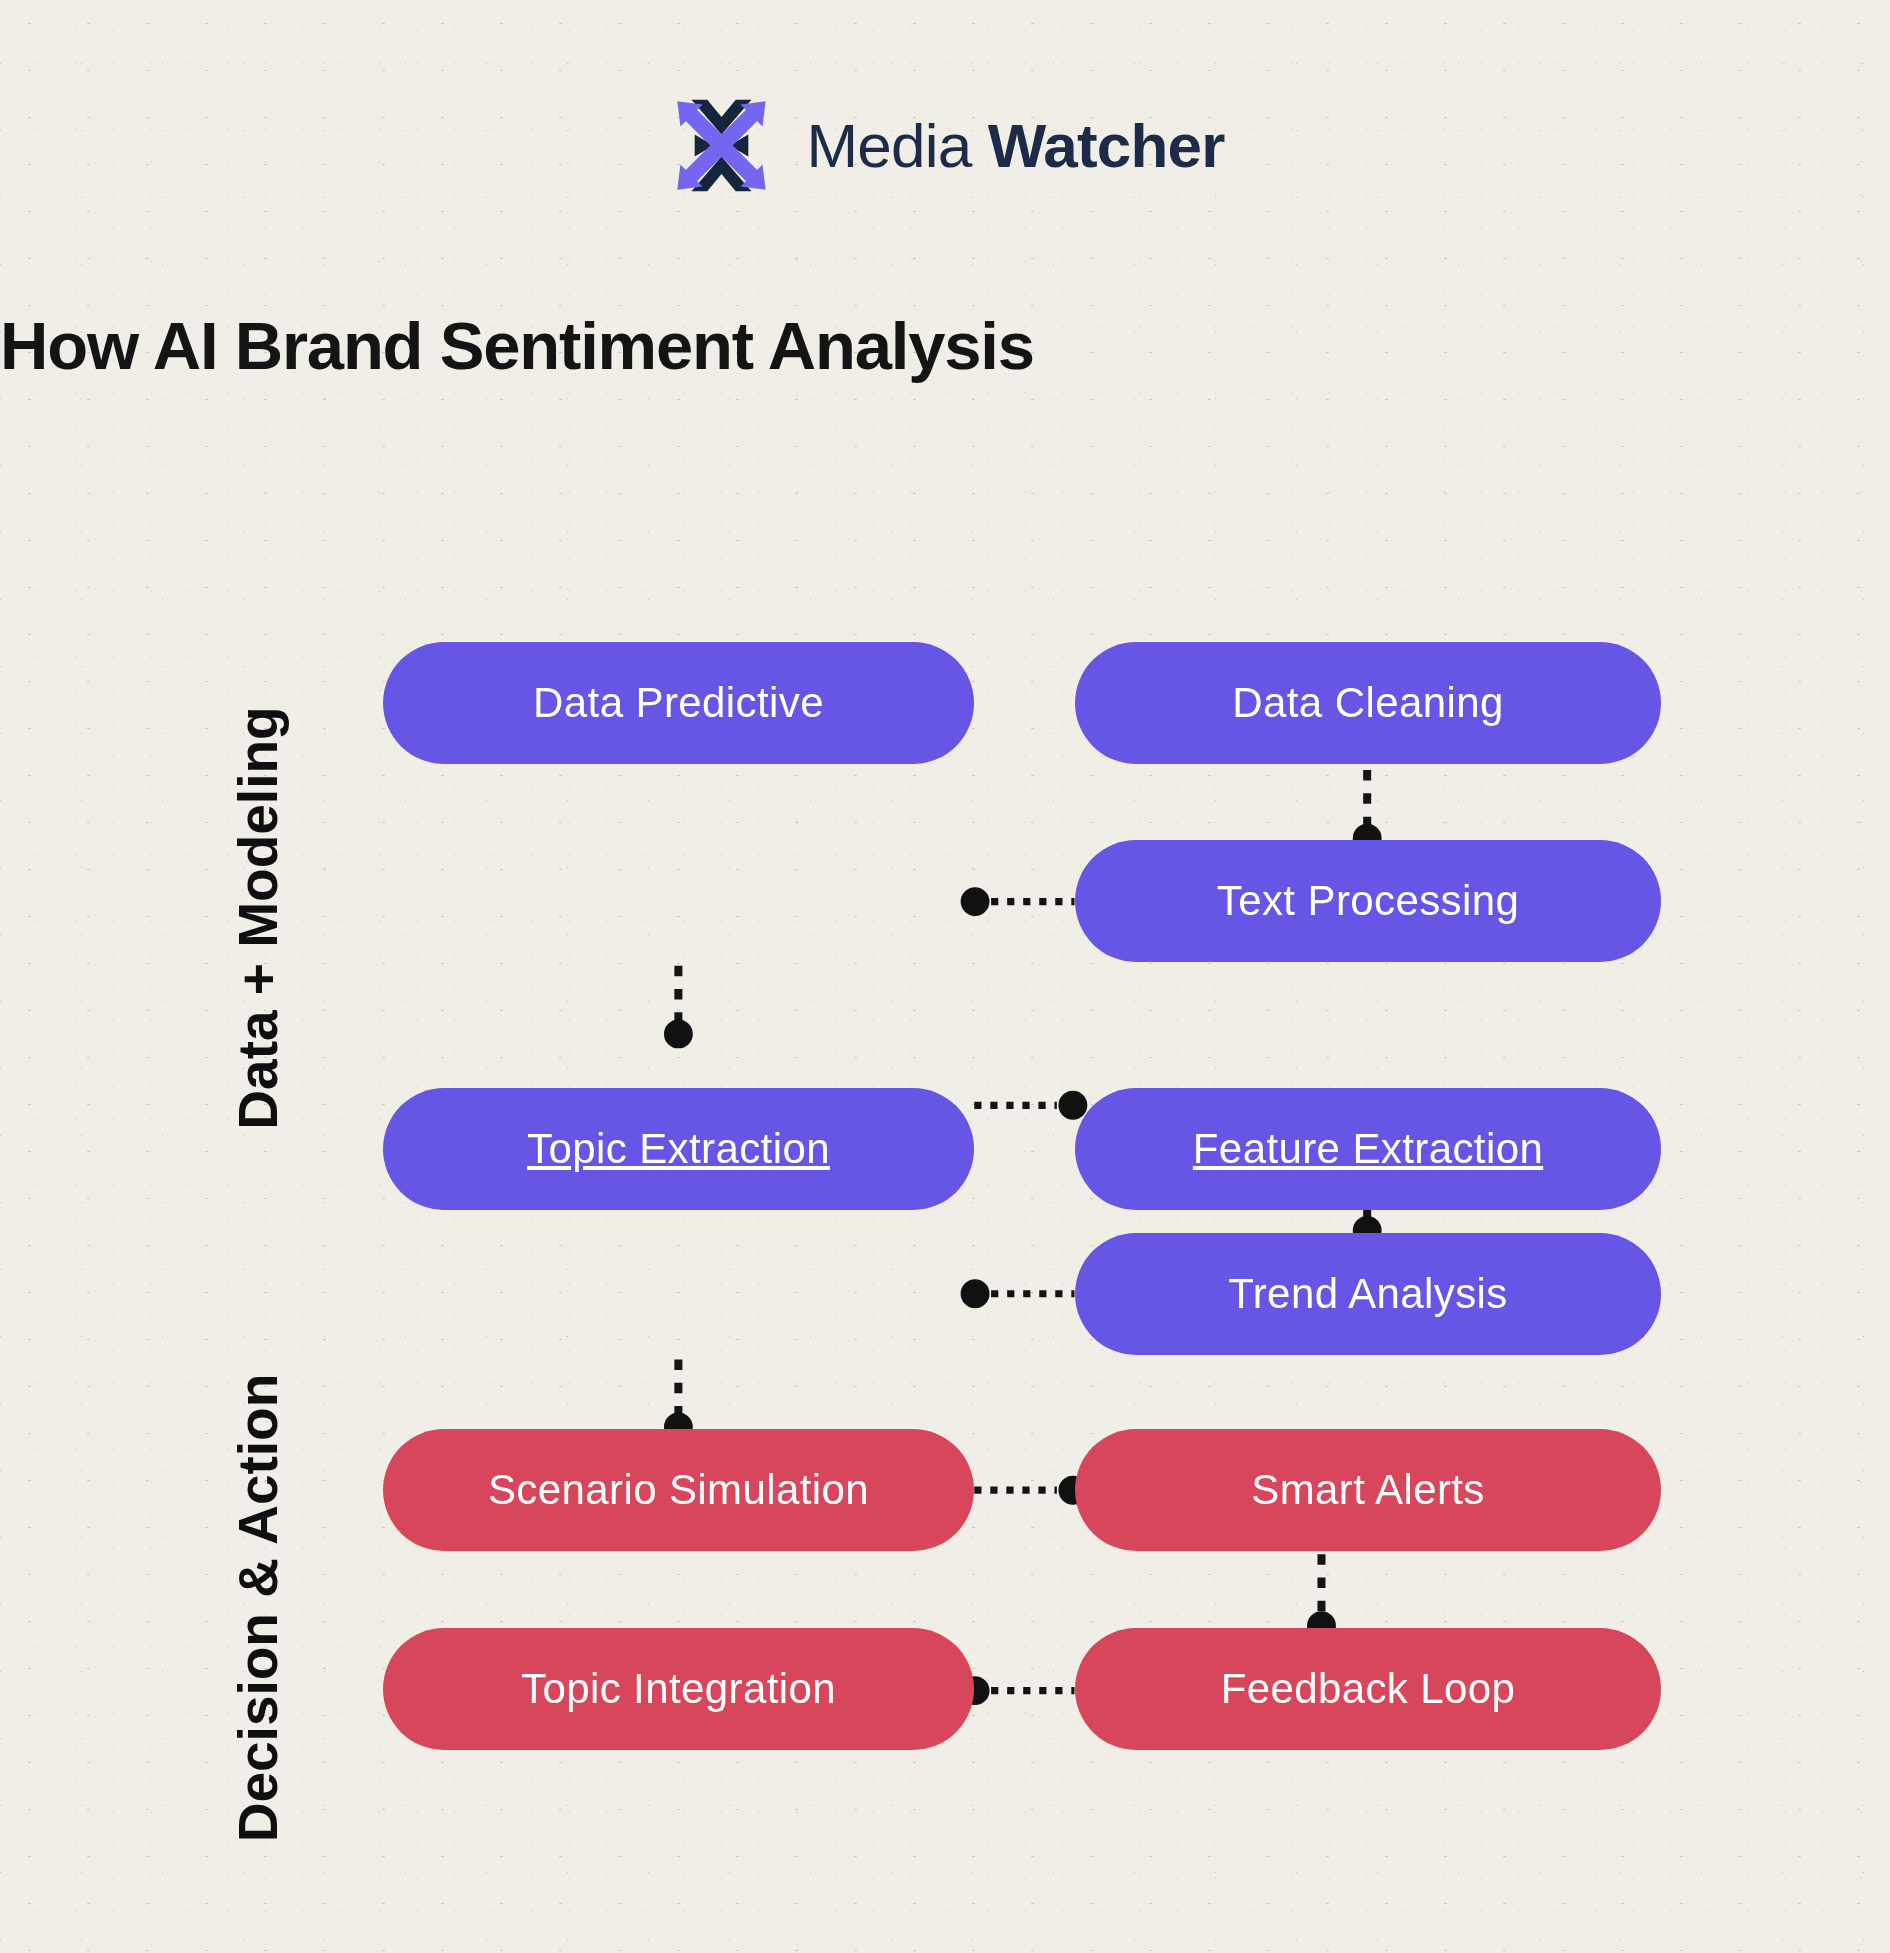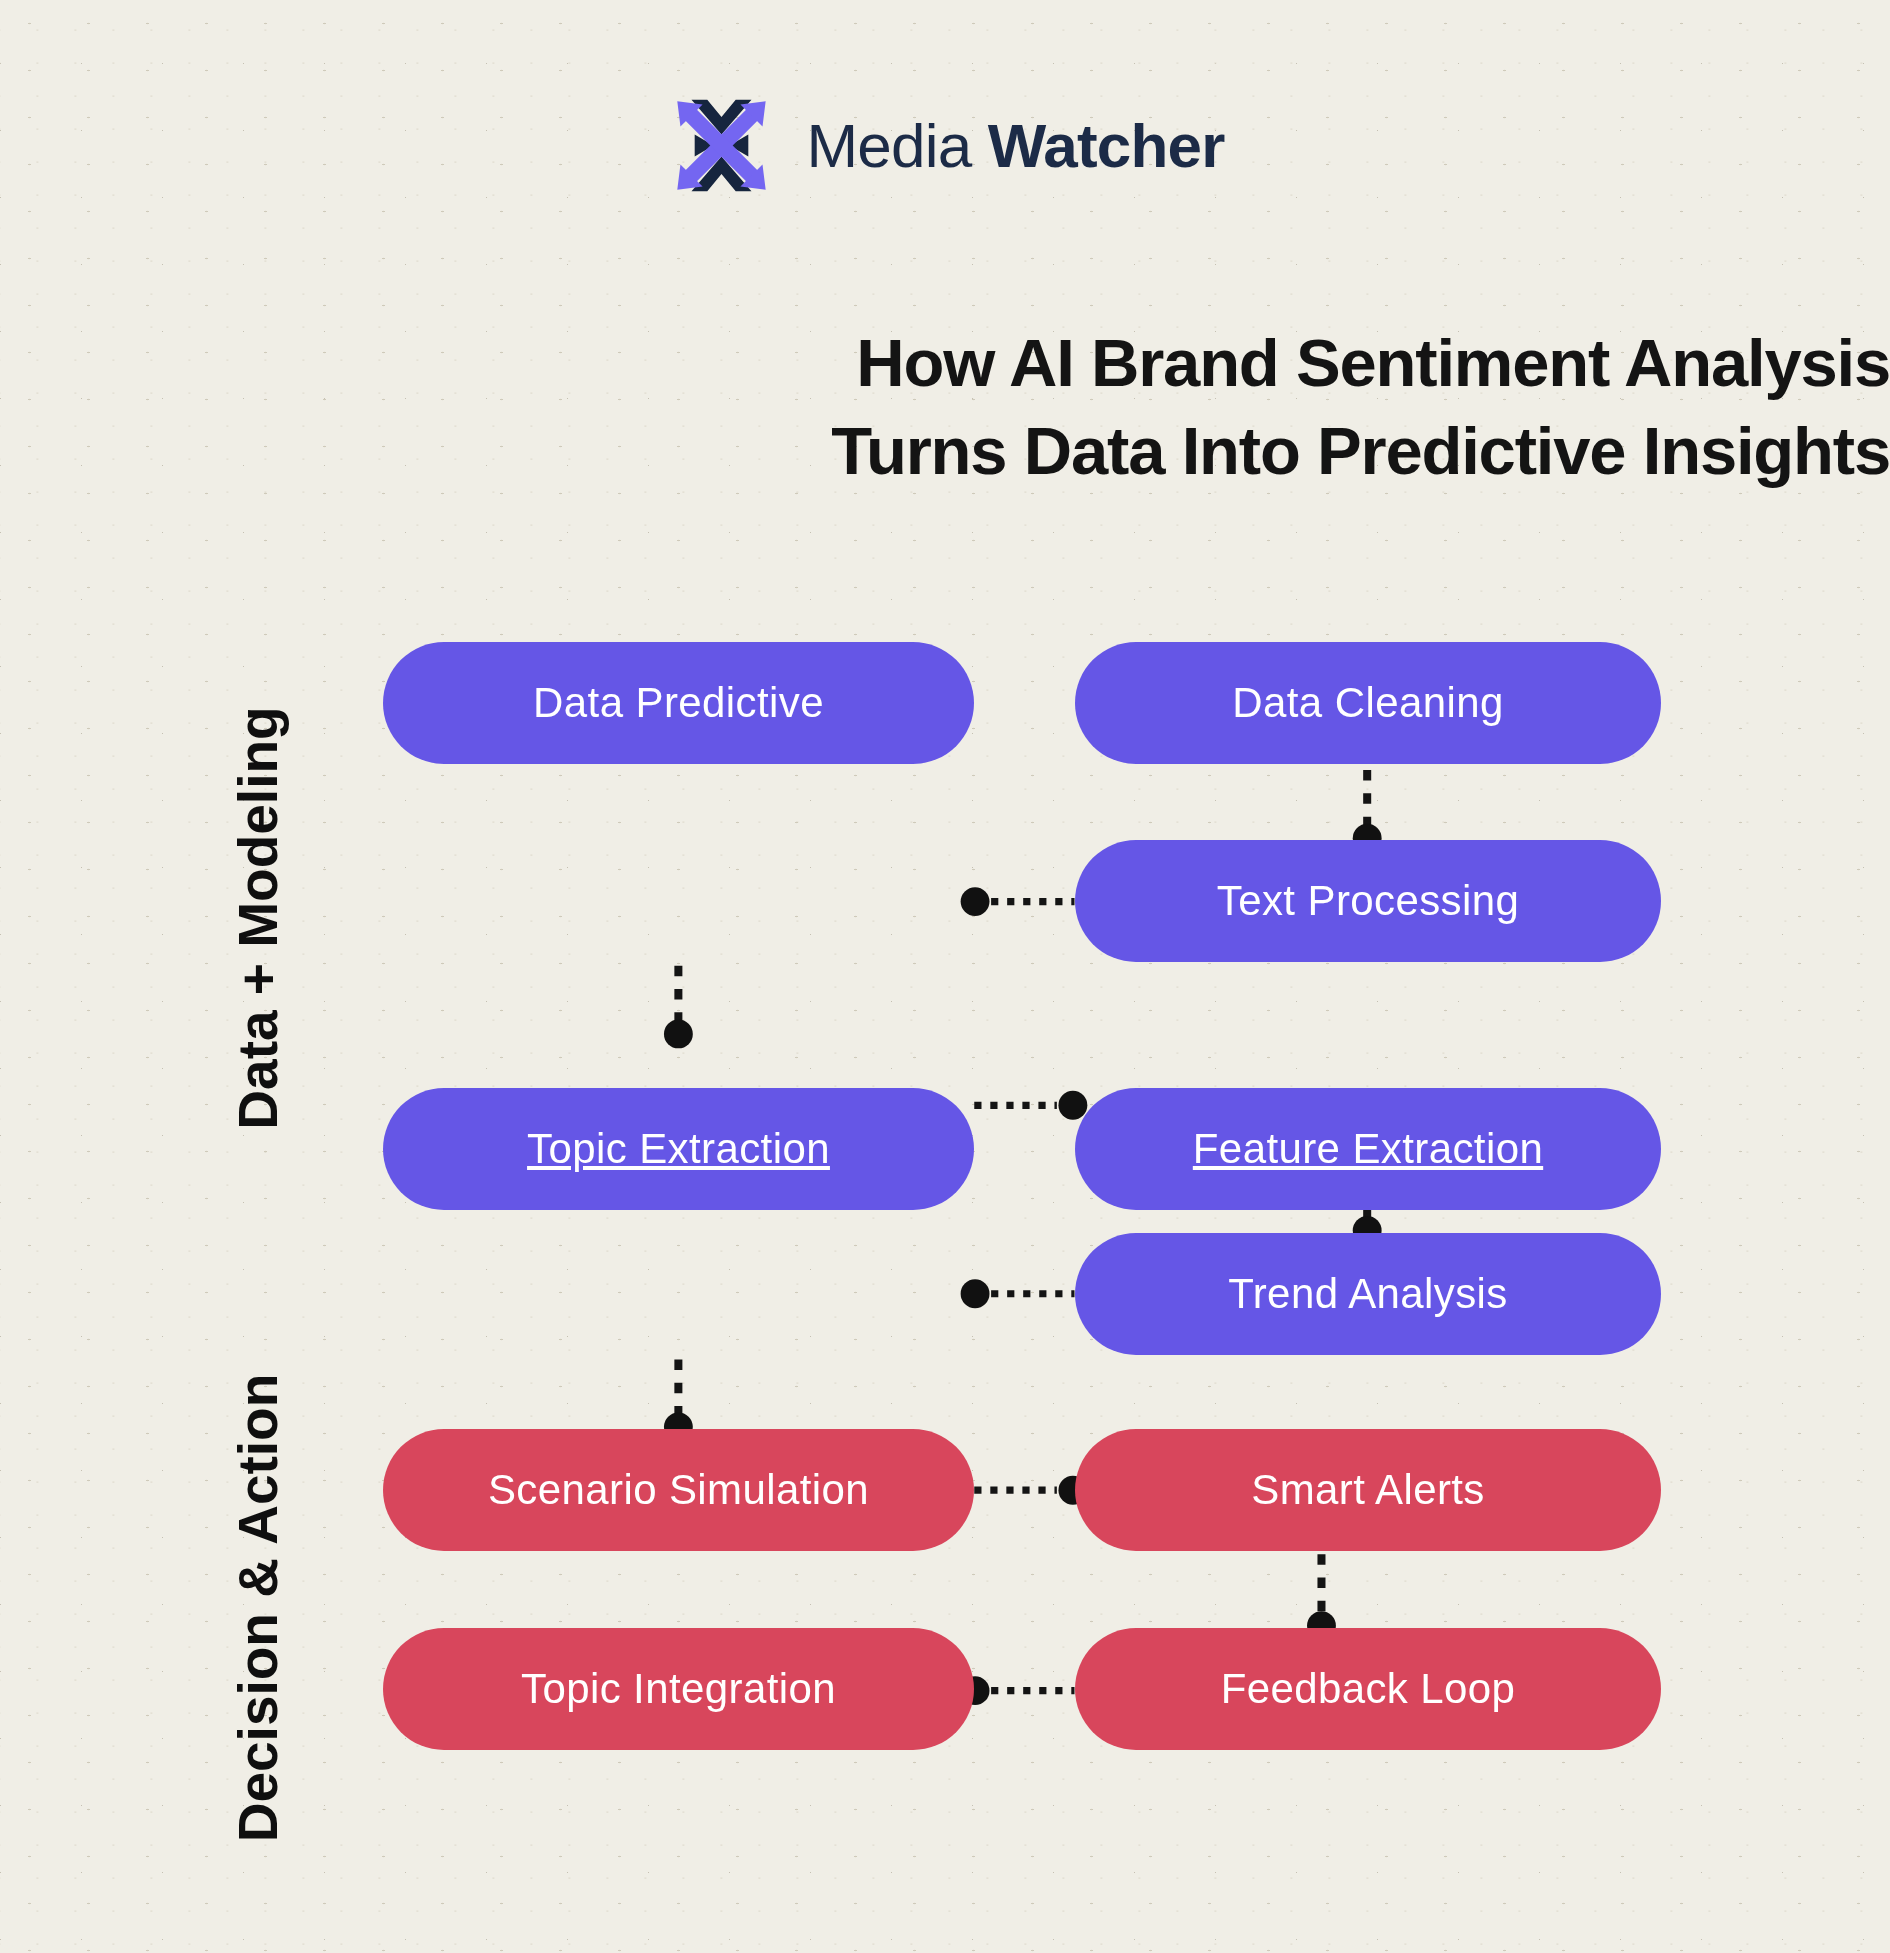--- a/index.html
+++ b/index.html
@@ -27,22 +27,22 @@
   }
   .logo-icon{width:112px;height:101px;flex:0 0 auto;}
   .logo-text{
     font-size:62px;color:#1C2B47;letter-spacing:-0.8px;white-space:nowrap;
   }
   .logo-text .regular{font-weight:400;}
   .logo-text .bold{font-weight:700;}
 
   
   .title{
-    position:absolute;top:319px;left:0;width:100%;
-    text-align:right;
+    position:absolute;top:302px;left:0;width:100%;
+    text-align:left;
     font-size:67px;line-height:1.32;font-weight:700;
     letter-spacing:-1.2px;color:#141414;
   }
 
   
   .side-label{
     position:absolute;
     transform:translate(-50%,-50%) rotate(-90deg);
     white-space:nowrap;
     font-size:55px;font-weight:700;color:#0f0f0f;letter-spacing:0;
@@ -96,21 +96,20 @@
       <polygon points="120,120 88,116 116,88" fill="#7466F1"></polygon>
     </svg>
     <div class="logo-text">
       <span class="regular">Media</span>
       <span class="bold">Watcher</span>
     </div>
   </div>
 
   <div class="title">
     <div>How AI Brand Sentiment Analysis</div>
-    <div>Turns Data Into Predictive Insights</div>
   </div>
 
   <div class="side-label first">Data + Modeling</div>
   <div class="side-label second">Decision &amp; Action</div>
 
   <svg class="connectors" aria-hidden="true" viewBox="0 0 2357 2436" width="1890" height="1954">
 
     <line class="dash-v" x1="1705" y1="960" x2="1705" y2="1032"></line>
     <line class="dash-v" x1="846" y1="1204" x2="846" y2="1276"></line>
     <line class="dash-v" x1="1705" y1="1450" x2="1705" y2="1522"></line>

